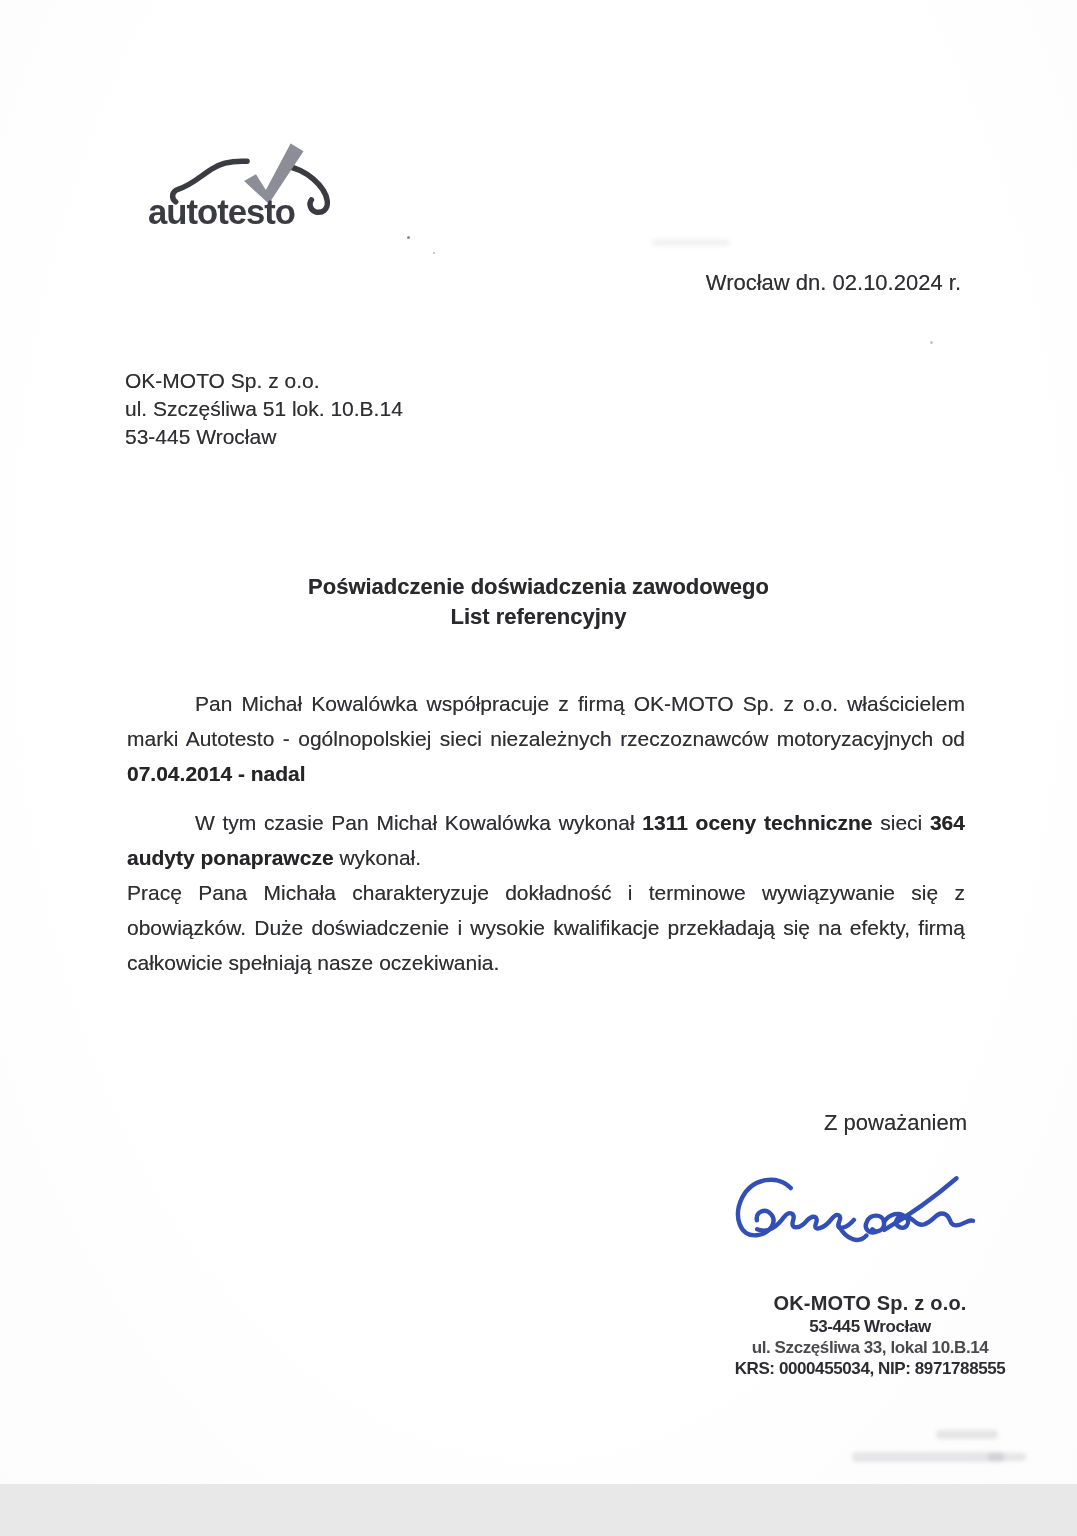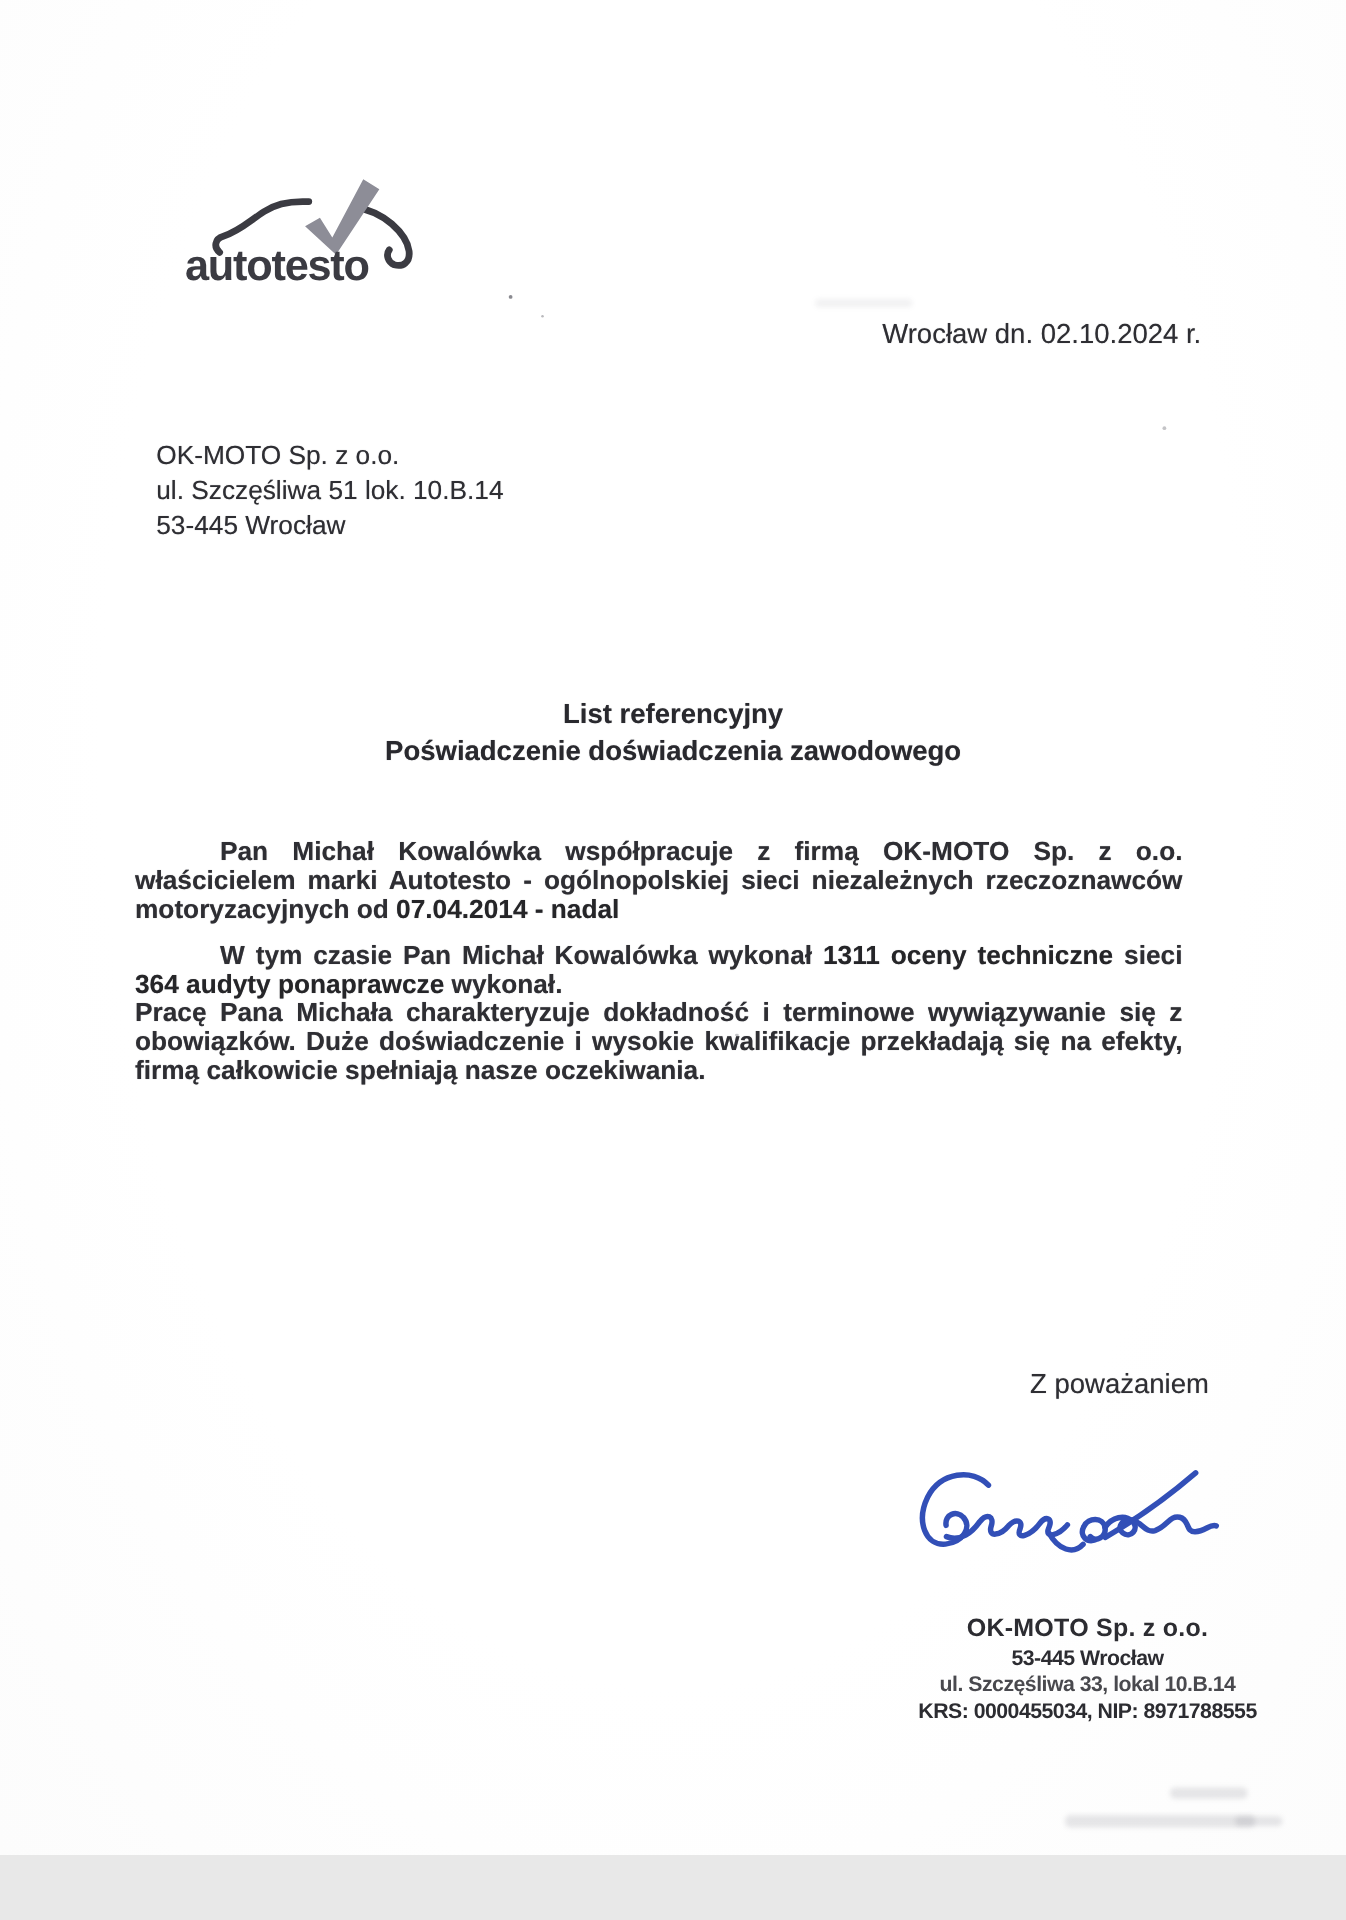--- a/index.html
+++ b/index.html
@@ -2,34 +2,34 @@
 <html><head>
 <meta charset="utf-8">
 <style>
   html,body{margin:0;padding:0;background:#e8e8e8;}
   .page{
     position:relative;width:1077px;height:1484px;margin:0 auto;
     background:radial-gradient(ellipse at 50% 40%, #ffffff 60%, #fcfcfc 100%);
     font-family:"Liberation Sans","DejaVu Sans",sans-serif;
     color:#2e2e33;overflow:hidden;
   }
-  .scan-soft{text-shadow:0 0 .6px rgba(45,45,50,.55);}
+  .scan-soft{text-shadow:0 0 .6px rgba(45,45,50,.55);margin-top:16px;}
 
   .logo{position:absolute;left:146px;top:140px;width:208px;height:100px;}
   .logo svg{width:100%;height:100%;filter:blur(.3px);}
 
   .dateline{position:absolute;top:254px;right:116px;font-size:22px;}
 
   .recipient{position:absolute;left:125px;top:351px;font-size:21px;line-height:28px;}
 
   .title{position:absolute;left:0;top:556px;width:100%;text-align:center;
          font-weight:bold;font-size:22px;line-height:30px;color:#29292e;}
 
-  .bodytext{position:absolute;left:108px;top:670px;width:838px;
-            font-size:21px;line-height:23px;text-align:justify;font-weight:bold;}
+  .bodytext{position:absolute;left:127px;top:670px;width:838px;
+            font-size:21px;line-height:35px;text-align:justify;}
   .bodytext p{margin:0;}
   .bodytext p.indent{text-indent:68px;}
   .bodytext p.gap{margin-top:14px;}
   .bodytext b{color:#252528;}
 
   .closing{position:absolute;left:824px;top:1094px;font-size:22px;}
 
   .signature{position:absolute;left:726px;top:1170px;transform:rotate(-2deg);}
   .signature path{fill:none;stroke-linecap:round;stroke-linejoin:round;}
 
@@ -59,22 +59,22 @@
 
   <div class="dateline scan-soft">Wrocław dn. 02.10.2024 r.</div>
 
   <div class="recipient scan-soft">
     <div>OK-MOTO Sp. z o.o.</div>
     <div>ul. Szczęśliwa 51 lok. 10.B.14</div>
     <div>53-445 Wrocław</div>
   </div>
 
   <div class="title scan-soft">
+    <div>Poświadczenie doświadczenia zawodowego</div>
     <div>List referencyjny</div>
-    <div>Poświadczenie doświadczenia zawodowego</div>
   </div>
 
   <div class="bodytext scan-soft">
     <p class="indent"><span>Pan Michał Kowalówka współpracuje z firmą OK-MOTO Sp. z o.o. właścicielem marki Autotesto - ogólnopolskiej sieci niezależnych rzeczoznawców motoryzacyjnych od </span><b>07.04.2014 - nadal</b></p>
     <p class="indent gap"><span>W tym czasie Pan Michał Kowalówka wykonał </span><b>1311 oceny techniczne</b><span> sieci </span><b>364 audyty ponaprawcze</b><span> wykonał.</span></p>
     <p>Pracę Pana Michała charakteryzuje dokładność i terminowe wywiązywanie się z obowiązków. Duże doświadczenie i wysokie kwalifikacje przekładają się na efekty, firmą całkowicie spełniają nasze oczekiwania.</p>
   </div>
 
   <div class="closing scan-soft">Z poważaniem</div>
 

